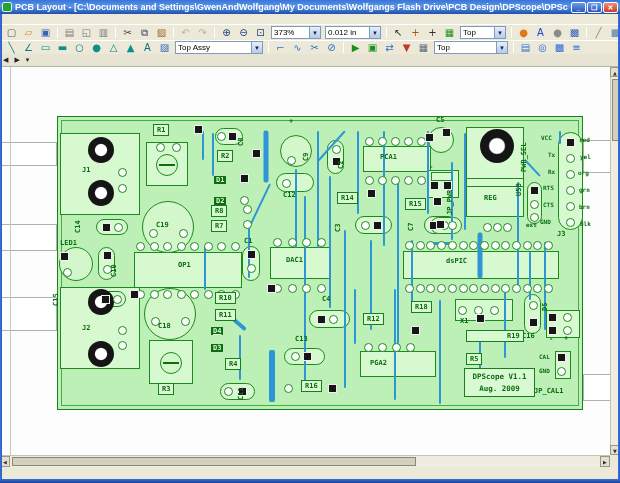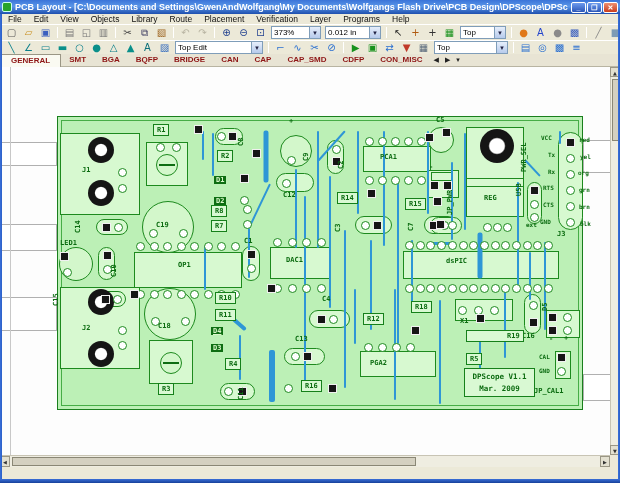--- a/index.html
+++ b/index.html
@@ -78,33 +78,20 @@
   <div class="titlebar">
     <span class="appicon"></span>
     <span class="ttext">PCB Layout  -  [C:\Documents and Settings\GwenAndWolfgang\My Documents\Wolfgangs Flash Drive\PCB Design\DPScope\DPScope V1_1.dip]</span>
     <span class="wbtns">
       <span class="wb mn">_</span>
       <span class="wb mx">❐</span>
       <span class="wb cl">✕</span>
     </span>
   </div>
 
-  <div class="menubar" id="menubar">
-      <span class="mi">File</span>
-      <span class="mi">Edit</span>
-      <span class="mi">View</span>
-      <span class="mi">Objects</span>
-      <span class="mi">Library</span>
-      <span class="mi">Route</span>
-      <span class="mi">Placement</span>
-      <span class="mi">Verification</span>
-      <span class="mi">Layer</span>
-      <span class="mi">Programs</span>
-      <span class="mi">Help</span>
-    </div>
 
   <div class="tb tb1" id="tb1">
       <span class="btn">
         <span class="icn" style="color: rgb(85, 85, 85);">▢</span>
       </span>
       <span class="btn">
         <span class="icn" style="color: rgb(201, 143, 31);">▱</span>
       </span>
       <span class="btn">
         <span class="icn" style="color: rgb(58, 95, 191);">▣</span>
@@ -217,21 +204,21 @@
       <span class="btn">
         <span class="icn" style="color: rgb(10, 143, 138);">▲</span>
       </span>
       <span class="btn">
         <span class="icn" style="color: rgb(10, 111, 122);">A</span>
       </span>
       <span class="btn">
         <span class="icn" style="color: rgb(58, 111, 191);">▨</span>
       </span>
       <span class="combo" style="width: 88px;">
-        <span class="cv">Top Edit</span>
+        <span class="cv">Top Assy</span>
         <span class="ca">▼</span>
       </span>
       <span class="vsep"></span>
       <span class="btn">
         <span class="icn" style="color: rgb(42, 111, 208);">⌐</span>
       </span>
       <span class="btn">
         <span class="icn" style="color: rgb(42, 111, 208);">∿</span>
       </span>
       <span class="btn">
@@ -269,43 +256,31 @@
       </span>
       <span class="btn">
         <span class="icn" style="color: rgb(42, 111, 208);">▩</span>
       </span>
       <span class="btn">
         <span class="icn" style="color: rgb(42, 111, 208);">≡</span>
       </span>
     </div>
 
   <div class="tabs">
-    <div id="tablist">
-        <span class="tab active">GENERAL</span>
-        <span class="tab">SMT</span>
-        <span class="tab">BGA</span>
-        <span class="tab">BQFP</span>
-        <span class="tab">BRIDGE</span>
-        <span class="tab">CAN</span>
-        <span class="tab">CAP</span>
-        <span class="tab">CAP_SMD</span>
-        <span class="tab">CDFP</span>
-        <span class="tab">CON_MISC</span>
-      </div>
     <span class="tnav">◀</span>
     <span class="tnav">▶</span>
     <span class="tnav">▾</span>
   </div>
 
   <div class="canvas" id="canvas">
     <div id="scene">
       <div class="board"></div>
       <div class="titleblock">
         <div>DPScope V1.1</div>
-        <div>Mar. 2009</div>
+        <div>Aug. 2009</div>
       </div>
     <div class="gray" style="left: 0px; top: 75px; width: 57px; height: 24px;"></div>
         <div class="gray" style="left: 0px; top: 157px; width: 57px; height: 27px;"></div>
         <div class="gray" style="left: 0px; top: 230px; width: 57px; height: 34px;"></div>
         <div class="gray" style="left: 583px; top: 73px; width: 29px; height: 33px;"></div>
         <div class="gray" style="left: 583px; top: 307px; width: 29px; height: 27px;"></div>
         <div class="gline" style="left: 10px; top: 0px; width: 1px; height: 388px;"></div>
         <div class="cmp" style="left: 60px; top: 66px; width: 80px; height: 82px;"></div>
         <div class="cmp" style="left: 60px; top: 220px; width: 80px; height: 82px;"></div>
         <div class="cmp" style="left: 146px; top: 75px; width: 42px; height: 44px;"></div>

